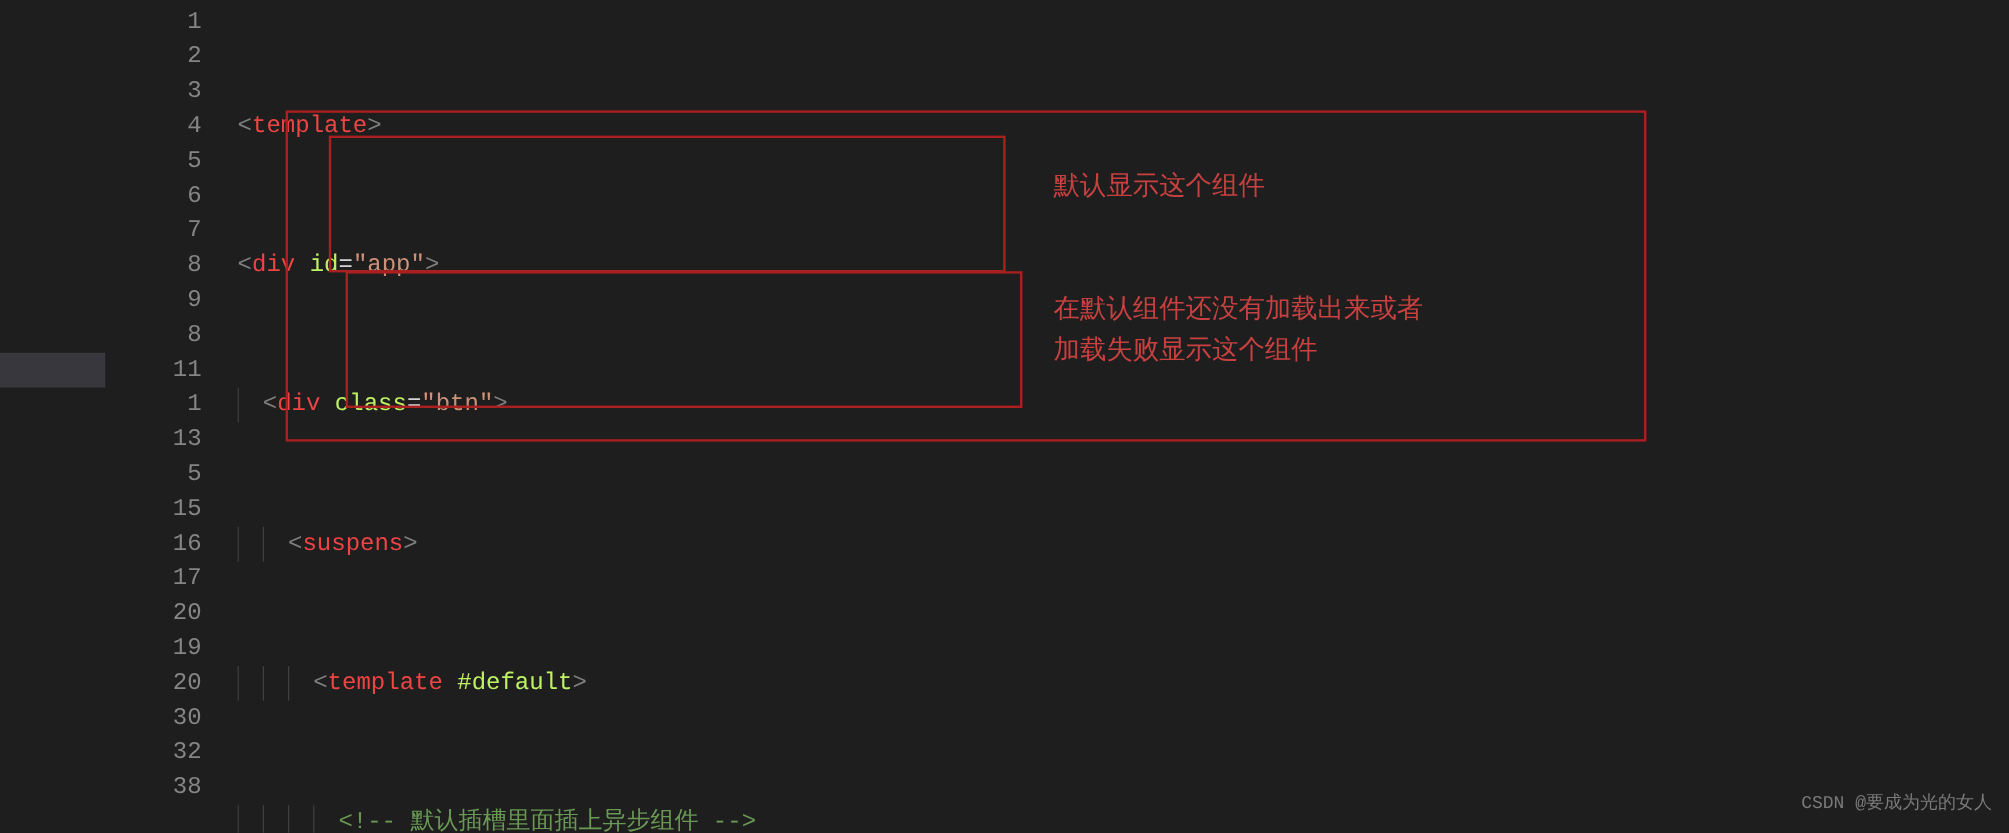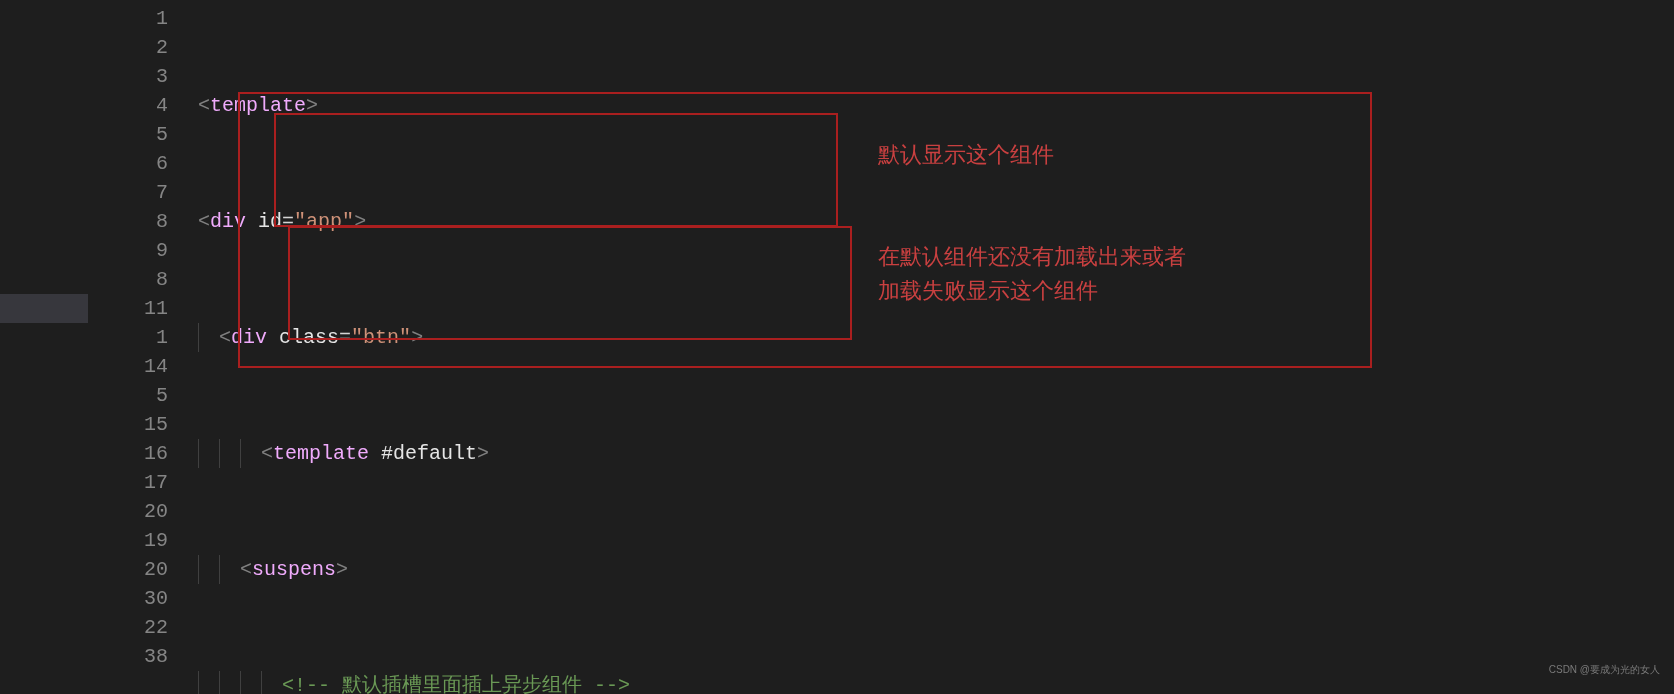--- a/index.html
+++ b/index.html
@@ -3,29 +3,29 @@
 <meta charset="utf-8">
 <style>
   html,body{margin:0;padding:0;background:#1e1e1e;color:#d4d4d4;font-family:Menlo,Consolas,"Courier New",monospace;font-size:20px;line-height:29px;height:100%;width:100%;overflow:hidden}
   .editor{display:flex;width:1674px;height:694px;position:relative;background:#1e1e1e}
   .gutter{width:110px;padding-top:4px;text-align:right;color:#858585;user-select:none;background:#1e1e1e}
   .gutter .num{padding-right:30px;height:29px}
   .code{flex:1;position:relative;padding-top:4px;white-space:pre}
   .line{height:29px;position:relative}
   .indent{display:inline-block;border-left:1px solid #404040;width:20px;height:29px;vertical-align:top}
   .p{color:#808080}   
-  .tg{color:#f0abfc}  
-  .at{color:#e5e5e5}  
+  .tg{color:#ef4444}  
+  .at{color:#bef264}  
   .st{color:#ce9178}  
   .cm{color:#6a9955}  
   .de{color:#d4d4d4}
   
   .anno{position:absolute;border:2px solid #aa1f1f;pointer-events:none}
   .anno-text{position:absolute;color:#c94040;font-size:22px;white-space:nowrap;pointer-events:none}
-  .watermark{position:absolute;right:14px;bottom:10px;color:#7a7a7a;font-size:10px;font-family:Liberation Sans, sans-serif} 
+  .watermark{position:absolute;right:14px;bottom:10px;color:#7a7a7a;font-size:15px;font-family:Liberation Mono, monospace} 
   .left-pad{background:#1e1e1e;width:88px;flex:none}
   .left-pad .sel{background:#37373d;width:100%;height:29px;margin-top:calc(4px + 29px*10)}
 </style>
 </head>
 <body>
 
 <div class="editor">
   <div class="left-pad">
     <div class="sel"></div>
   </div>
@@ -35,43 +35,43 @@
     <div class="num">3</div>
     <div class="num">4</div>
     <div class="num">5</div>
     <div class="num">6</div>
     <div class="num">7</div>
     <div class="num">8</div>
     <div class="num">9</div>
     <div class="num">8</div>
     <div class="num">11</div>
     <div class="num">1</div>
-    <div class="num">14</div>
+    <div class="num">13</div>
     <div class="num">5</div>
     <div class="num">15</div>
     <div class="num">16</div>
     <div class="num">17</div>
     <div class="num">20</div>
     <div class="num">19</div>
     <div class="num">20</div>
     <div class="num">30</div>
-    <div class="num">22</div>
+    <div class="num">32</div>
     <div class="num">38</div>
   </div>
   <div class="code">
 
     <div class="line"><span class="p">&lt;</span><span class="tg">template</span><span class="p">&gt;</span></div>
 
     <div class="line"><span class="p">&lt;</span><span class="tg">div</span><span> </span><span class="at">id</span><span class="de">=</span><span class="st">"</span><span class="st">app</span><span class="st">"</span><span class="p">&gt;</span></div>
 
     <div class="line"><span class="indent"></span><span class="p">&lt;</span><span class="tg">div</span><span> </span><span class="at">class</span><span class="de">=</span><span class="st">"</span><span class="st">btn</span><span class="st">"</span><span class="p">&gt;</span></div>
 
+    <div class="line"><span class="indent"></span><span class="indent"></span><span class="p">&lt;</span><span class="tg">suspens</span><span class="p">&gt;</span></div>
+
     <div class="line"><span class="indent"></span><span class="indent"></span><span class="indent"></span><span class="p">&lt;</span><span class="tg">template</span><span> </span><span class="at">#default</span><span class="p">&gt;</span></div>
-
-    <div class="line"><span class="indent"></span><span class="indent"></span><span class="p">&lt;</span><span class="tg">suspens</span><span class="p">&gt;</span></div>
 
     <div class="line"><span class="indent"></span><span class="indent"></span><span class="indent"></span><span class="indent"></span><span class="cm">&lt;!-- </span><span class="cm">默认插槽里面插上异步组件</span><span class="cm"> --&gt;</span></div>
 
     
 
     
 
     
 
     

